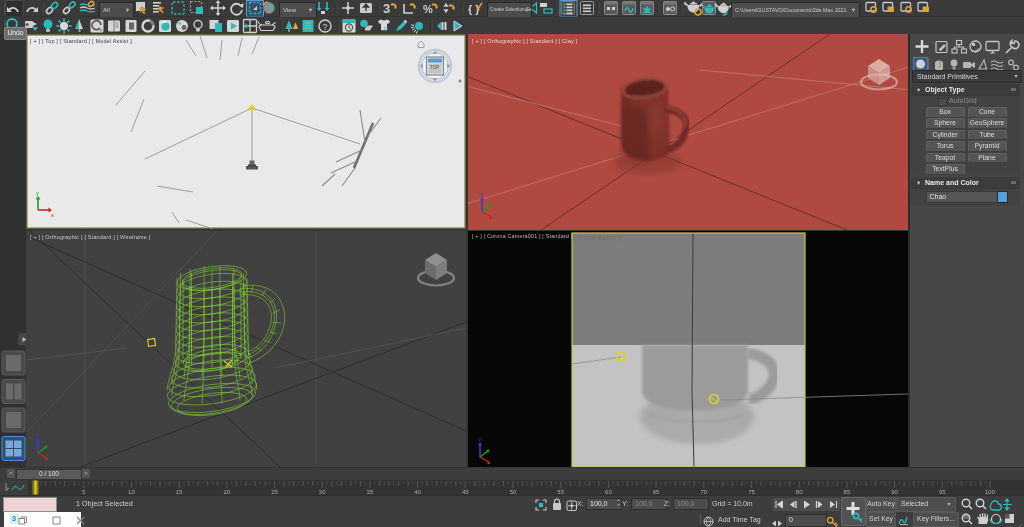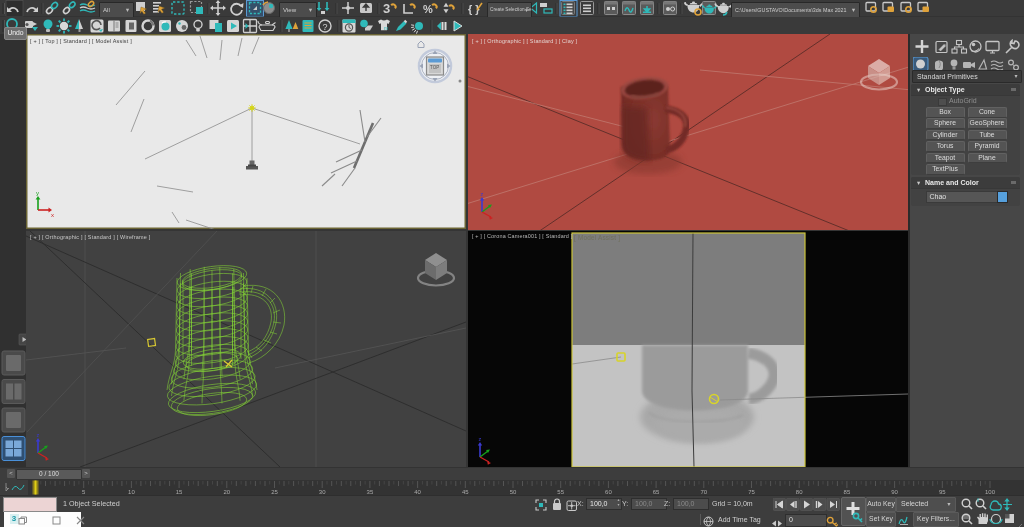--- a/index.html
+++ b/index.html
@@ -774,21 +774,21 @@
         <path d="M947.1,1 V4.5" stroke="#4e4e4e" stroke-width="0.7"></path>
         <path d="M956.6,1 V4.5" stroke="#4e4e4e" stroke-width="0.7"></path>
         <path d="M966.1,1 V4.5" stroke="#4e4e4e" stroke-width="0.7"></path>
         <path d="M975.7,1 V4.5" stroke="#4e4e4e" stroke-width="0.7"></path>
         <path d="M985.2,1 V4.5" stroke="#4e4e4e" stroke-width="0.7"></path>
         <rect x="32.5" y="0.5" width="6" height="14" fill="#8a7d1e"></rect>
         <rect x="34.5" y="0.5" width="2" height="14" fill="#e0cf14"></rect>
       </svg></div>
     <div class="abs" style="left:0;top:495px;width:1024px;height:32px;background:#3d3d3d;border-top:1px solid #2e2e2e;"></div>
     <div class="abs" style="left:3px;top:497px;width:52px;height:13px;background:#ecd4d4;border:1px solid #8a8a8a;"></div>
-    <div class="abs" style="left:63px;top:499px;font-size:7.2px;color:#cfcfcf;">1 Object Selected</div>
+    <div class="abs" style="left:76px;top:499px;font-size:7.2px;color:#cfcfcf;">1 Object Selected</div>
     <div class="abs" style="left:4px;top:511.5px;width:77px;height:15.5px;background:#fdfdfd;"></div>
     <div class="abs" style="left:9.5px;top:514px;width:9px;height:10px;background:#d8eff0;font-size:8px;font-weight:bold;color:#1899a8;text-align:center;line-height:10px;">3</div>
     <div class="abs" style="left:17px;top:513px;"><svg width="70" height="12">
         <g stroke="#888" stroke-width="1" fill="none">
           <rect x="2" y="3.5" width="5.5" height="5.5"></rect>
           <path d="M4,3.5 v-1.5 h5.5 v5.5 h-1.5"></path>
         </g>
         <rect x="36" y="2" width="7" height="7" fill="none" stroke="#888" stroke-width="1"></rect>
         <path d="M60,2 l7,7 M67,2 l-7,7" stroke="#888" stroke-width="1.1"></path>
       </svg></div>

